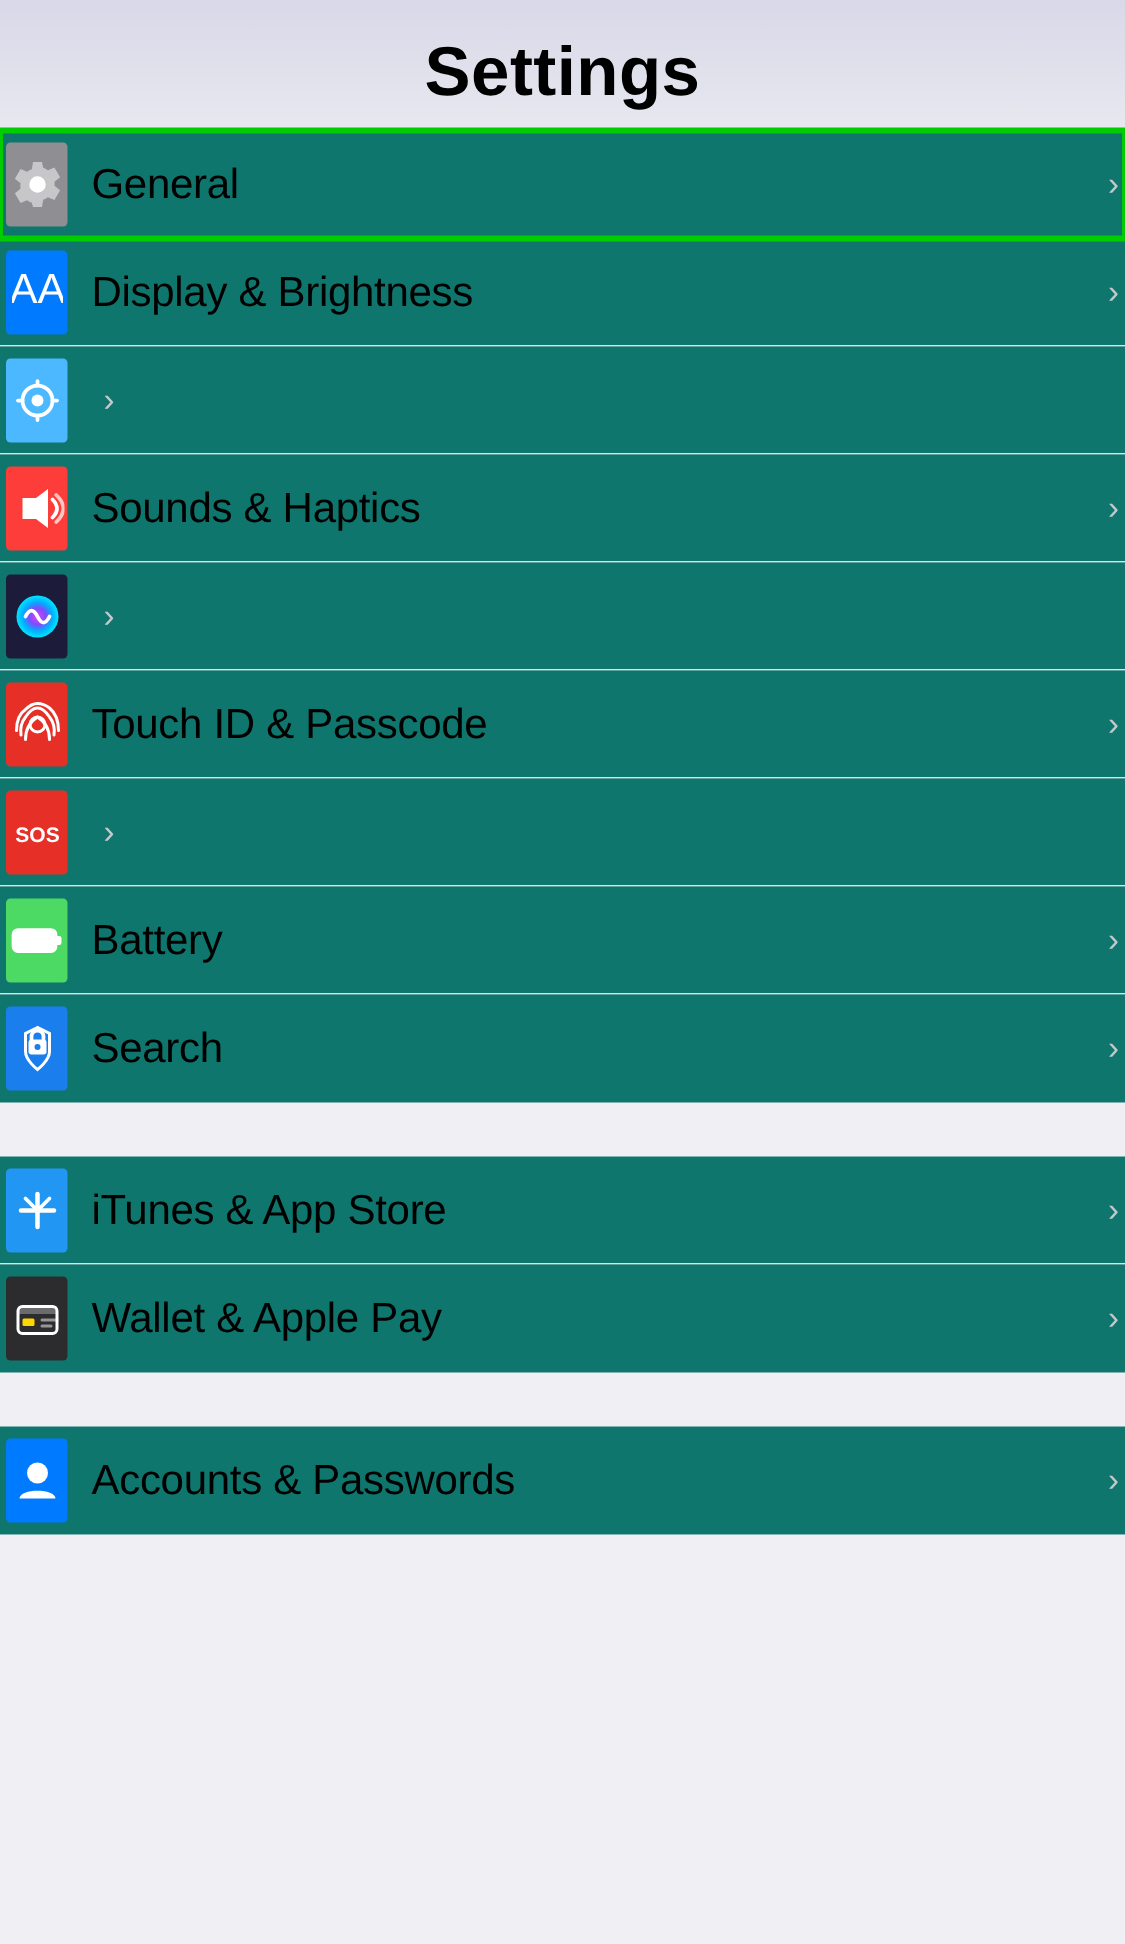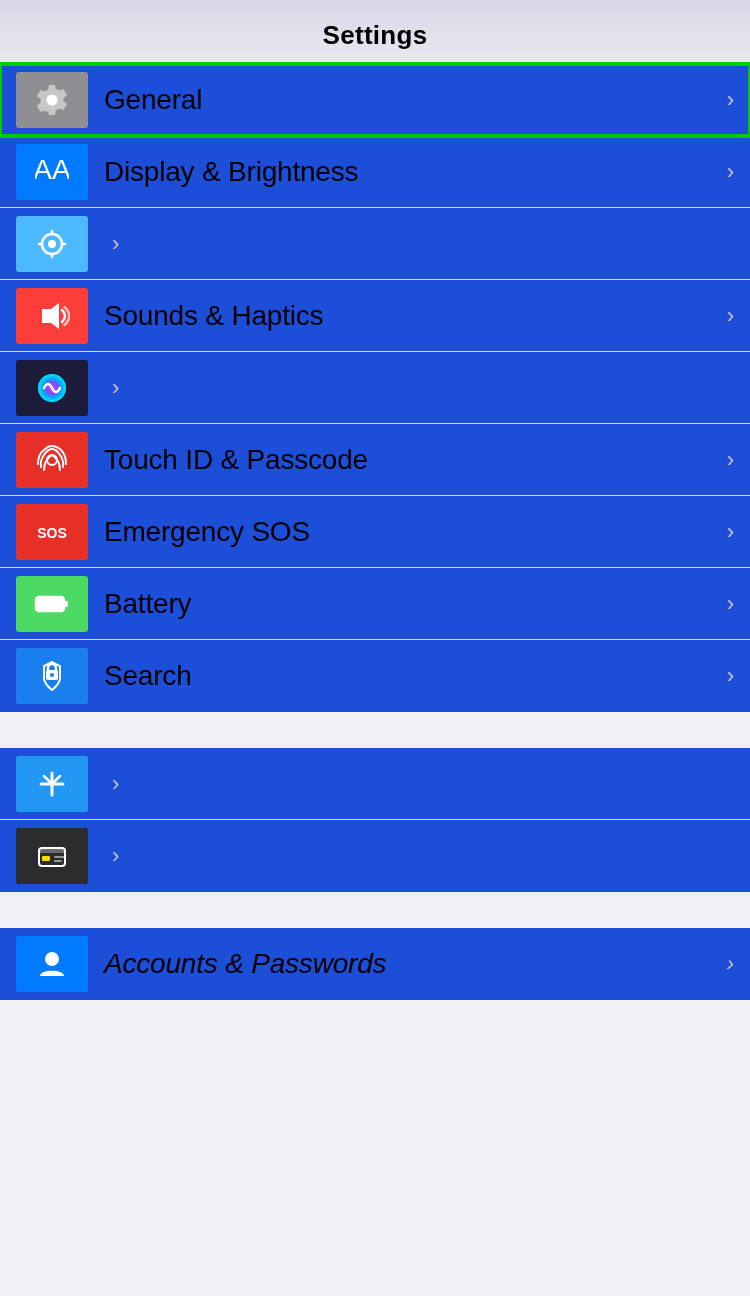--- a/index.html
+++ b/index.html
@@ -13,49 +13,49 @@
     }
 
     .header {
       background: linear-gradient(180deg, #d8d8e8 0%, #e8e8f0 100%);
       padding: 20px 0 12px;
       text-align: center;
       border-bottom: 1px solid #c8c8cc;
     }
 
     .header-title {
-      font-size: 26px;
+      font-size: 46px;
       font-weight: 700;
       color: #000;
       letter-spacing: 0.3px;
     }
 
     .settings-row {
       display: flex;
       align-items: center;
-      padding: 0 16px;
+      padding: 0 4px;
       height: 72px;
-      background: #1d4ed8;
+      background: #0f766e;
       border-bottom: 1px solid #e0e0e5;
       position: relative;
       cursor: pointer;
     }
 
     .settings-row:last-child {
       border-bottom: none;
     }
 
     .settings-row.highlighted {
       outline: 4px solid #00cc00;
       outline-offset: -2px;
       z-index: 2;
     }
 
     .icon-wrap {
-      width: 72px;
+      width: 41px;
       height: 56px;
       border-radius: 3px;
       display: flex;
       align-items: center;
       justify-content: center;
       flex-shrink: 0;
       margin-right: 16px;
     }
 
     .icon-gray { background: #8e8e93; }
@@ -210,21 +210,20 @@
   </div>
 
   <div class="settings-row">
     <div class="icon-wrap icon-orange-red">
       <div class="icon-inner">
         <svg width="36" height="36" viewBox="0 0 36 36">
           <text x="18" y="24" text-anchor="middle" font-size="14" font-weight="bold" font-family="Arial" fill="white">SOS</text>
         </svg>
       </div>
     </div>
-    <span class="row-label">Emergency SOS</span>
     <span class="chevron">›</span>
   </div>
 
   <div class="settings-row">
     <div class="icon-wrap icon-green">
       <div class="icon-inner">
         <svg width="38" height="36" viewBox="0 0 38 36" fill="none">
           <rect x="3" y="11" width="28" height="14" rx="3" stroke="white" stroke-width="2.5" fill="white"></rect>
           <rect x="31" y="15" width="4" height="6" rx="1.5" fill="white"></rect>
         </svg>
@@ -257,43 +256,45 @@
   <div class="settings-row">
     <div class="icon-wrap icon-app-store">
       <div class="icon-inner">
         <svg width="36" height="36" viewBox="0 0 36 36" fill="none">
           <line x1="18" y1="7" x2="18" y2="29" stroke="white" stroke-width="3" stroke-linecap="round"></line>
           <line x1="7" y1="18" x2="29" y2="18" stroke="white" stroke-width="3" stroke-linecap="round"></line>
           <path d="M10 10 L18 18 L26 10" stroke="white" stroke-width="2.5" fill="none" stroke-linecap="round" stroke-linejoin="round"></path>
         </svg>
       </div>
     </div>
+    <span class="row-label">iTunes &amp; App Store</span>
     <span class="chevron">›</span>
   </div>
 
   <div class="settings-row">
     <div class="icon-wrap icon-wallet">
       <div class="icon-inner">
         <svg width="36" height="36" viewBox="0 0 36 36" fill="none">
           <rect x="5" y="10" width="26" height="18" rx="3" fill="none" stroke="white" stroke-width="2"></rect>
           <rect x="5" y="10" width="26" height="5" fill="white" opacity="0.3"></rect>
           <rect x="8" y="18" width="8" height="5" rx="1" fill="#FFD700"></rect>
           <rect x="20" y="18" width="12" height="2" rx="1" fill="white" opacity="0.5"></rect>
           <rect x="20" y="22" width="8" height="2" rx="1" fill="white" opacity="0.5"></rect>
         </svg>
       </div>
     </div>
+    <span class="row-label">Wallet &amp; Apple Pay</span>
     <span class="chevron">›</span>
   </div>
 </div>
 
 <div class="gap"></div>
 
 <div class="section-block">
-  <div class="settings-row" style="height:72px; overflow:hidden;font-style:italic;">
+  <div class="settings-row" style="height:72px; overflow:hidden;">
     <div class="icon-wrap icon-blue">
       <div class="icon-inner">
         <svg width="36" height="36" viewBox="0 0 36 36" fill="white">
           <circle cx="18" cy="13" r="7" fill="white"></circle>
           <path d="M6 30 C6 23 30 23 30 30" fill="white"></path>
         </svg>
       </div>
     </div>
     <span class="row-label">Accounts &amp; Passwords</span>
     <span class="chevron">›</span>

